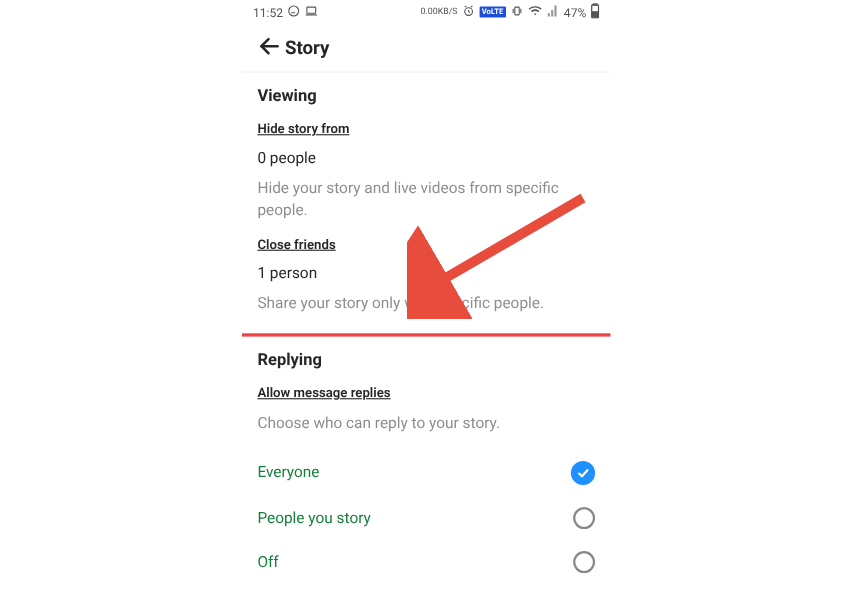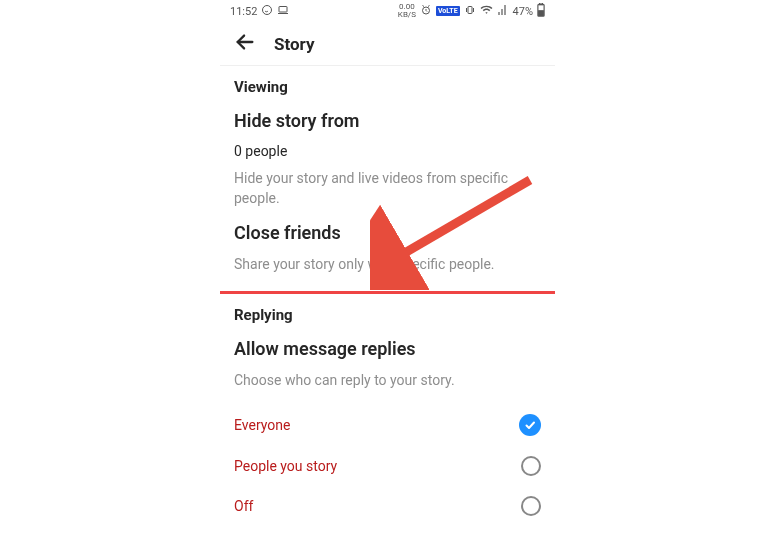--- a/index.html
+++ b/index.html
@@ -24,48 +24,48 @@
       height: 22px;
       display: flex;
       align-items: center;
       justify-content: space-between;
       padding: 0 10px;
       font-size: 11px;
       color: #555;
     }
     .statusbar .left { display: flex; align-items: center; gap: 4px; }
     .statusbar .right { display: flex; align-items: center; gap: 4px; }
-    .stat-net { display: flex; flex-direction: column; align-items: center; line-height: 1; font-size: 8px; }
+    .stat-net { display: flex; align-items: center; line-height: 1; font-size: 8px; }
     .volte { background: #1d4ed8; color: #fff; font-size: 7px; padding: 1px 2px; border-radius: 1px; font-weight: bold; }
     .header {
       height: 44px;
       display: flex;
       align-items: center;
       padding: 0 14px;
-      gap: 18px;
+      gap: 3px;
       border-bottom: 1px solid #efefef;
     }
     .header-title { font-size: 17px; font-weight: 700; }
     .section {
       padding: 12px 14px 16px;
       border-bottom: 3px solid #ef4444;
     }
     .section-title { font-size: 15px; font-weight: 700; margin-bottom: 14px; }
-    .item-title { font-size: 18px; font-weight: 600; margin-top: 6px; margin-bottom: 12px; }
+    .item-title { font-size: 12px; font-weight: 600; margin-top: 6px; margin-bottom: 12px; text-decoration: underline; }
     .item-value { font-size: 14px; color: #262626; margin-bottom: 10px; }
     .item-desc { font-size: 14px; color: #8e8e8e; margin-bottom: 14px; line-height: 1.4; }
     .item-desc:last-child { margin-bottom: 0; }
     .radio-row {
       display: flex;
       align-items: center;
       justify-content: space-between;
       padding: 10px 0;
       cursor: pointer;
     }
-    .radio-label { font-size: 14px; color: #b91c1c; }
+    .radio-label { font-size: 14px; color: #15803d; }
     .radio-circle {
       width: 20px; height: 20px;
       border: 2px solid #888;
       border-radius: 50%;
       display: flex;
       align-items: center;
       justify-content: center;
     }
     .radio-selected {
       width: 22px; height: 22px;
@@ -156,20 +156,21 @@
   </div>
 
   <div class="section">
     <div class="section-title">Viewing</div>
 
     <div class="item-title">Hide story from</div>
     <div class="item-value">0 people</div>
     <div class="item-desc">Hide your story and live videos from specific people.</div>
 
     <div class="item-title">Close friends</div>
+    <div class="item-value">1 person</div>
     <div class="item-desc">Share your story only with specific people.</div>
   </div>
 
   <div class="section" style="border-bottom:none;">
     <div class="section-title">Replying</div>
 
     <div class="item-title">Allow message replies</div>
     <div class="item-desc">Choose who can reply to your story.</div>
 
     <div class="radio-row">

